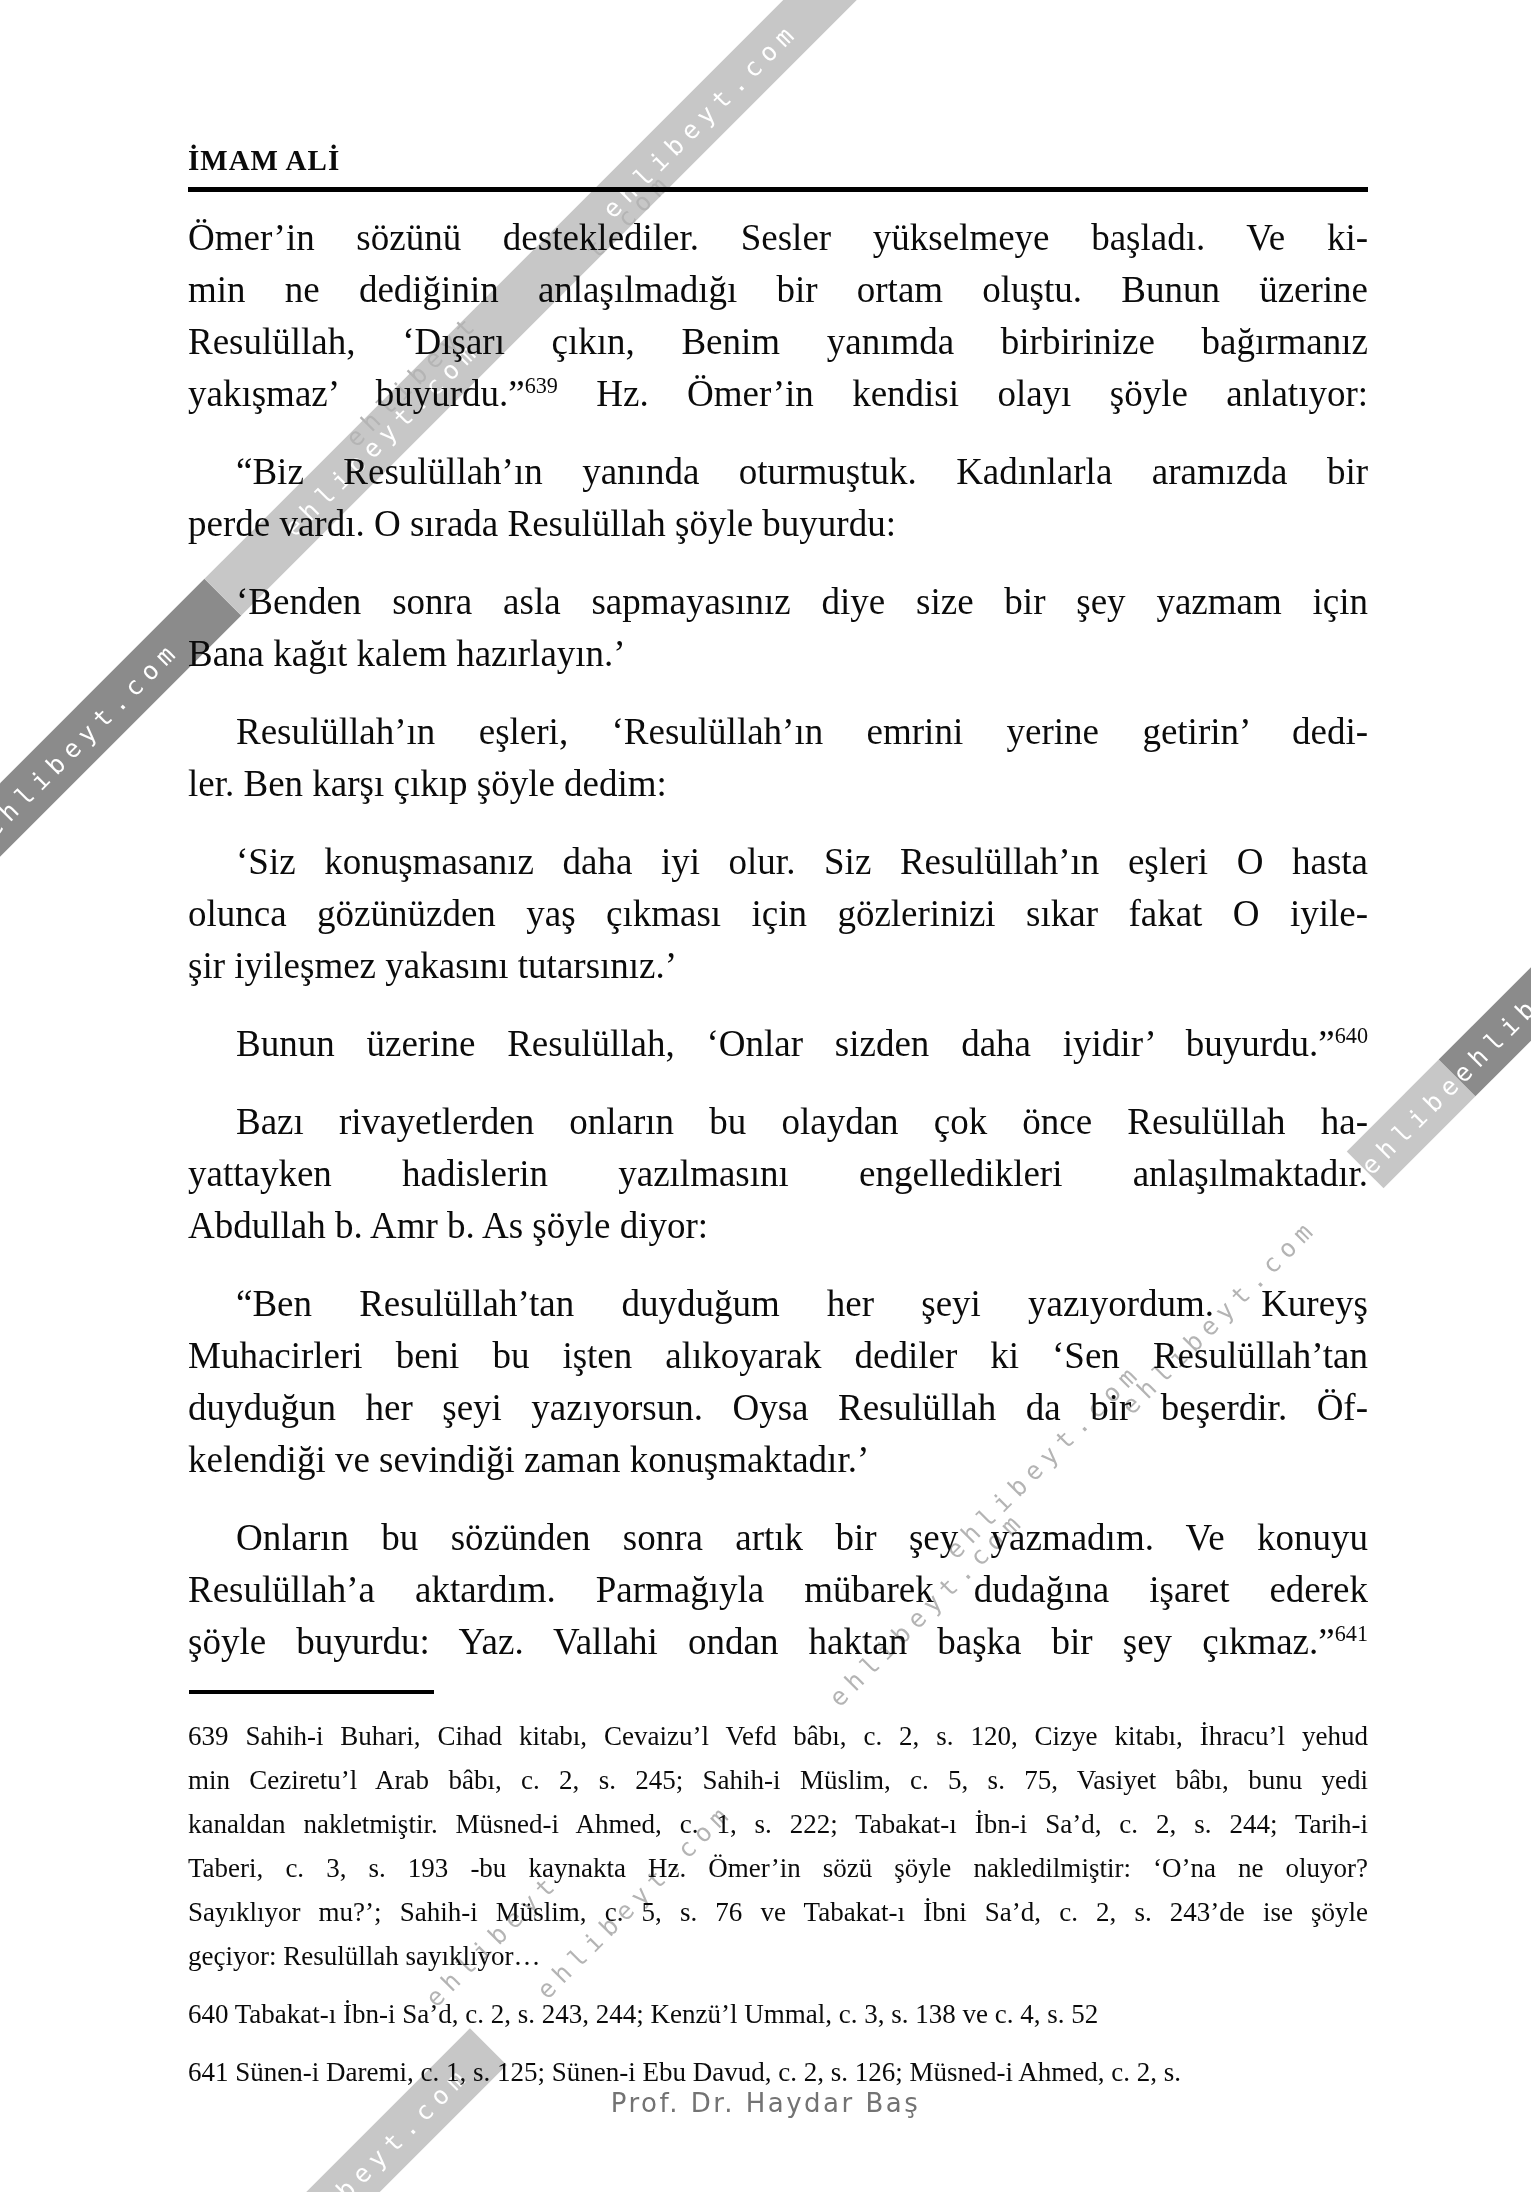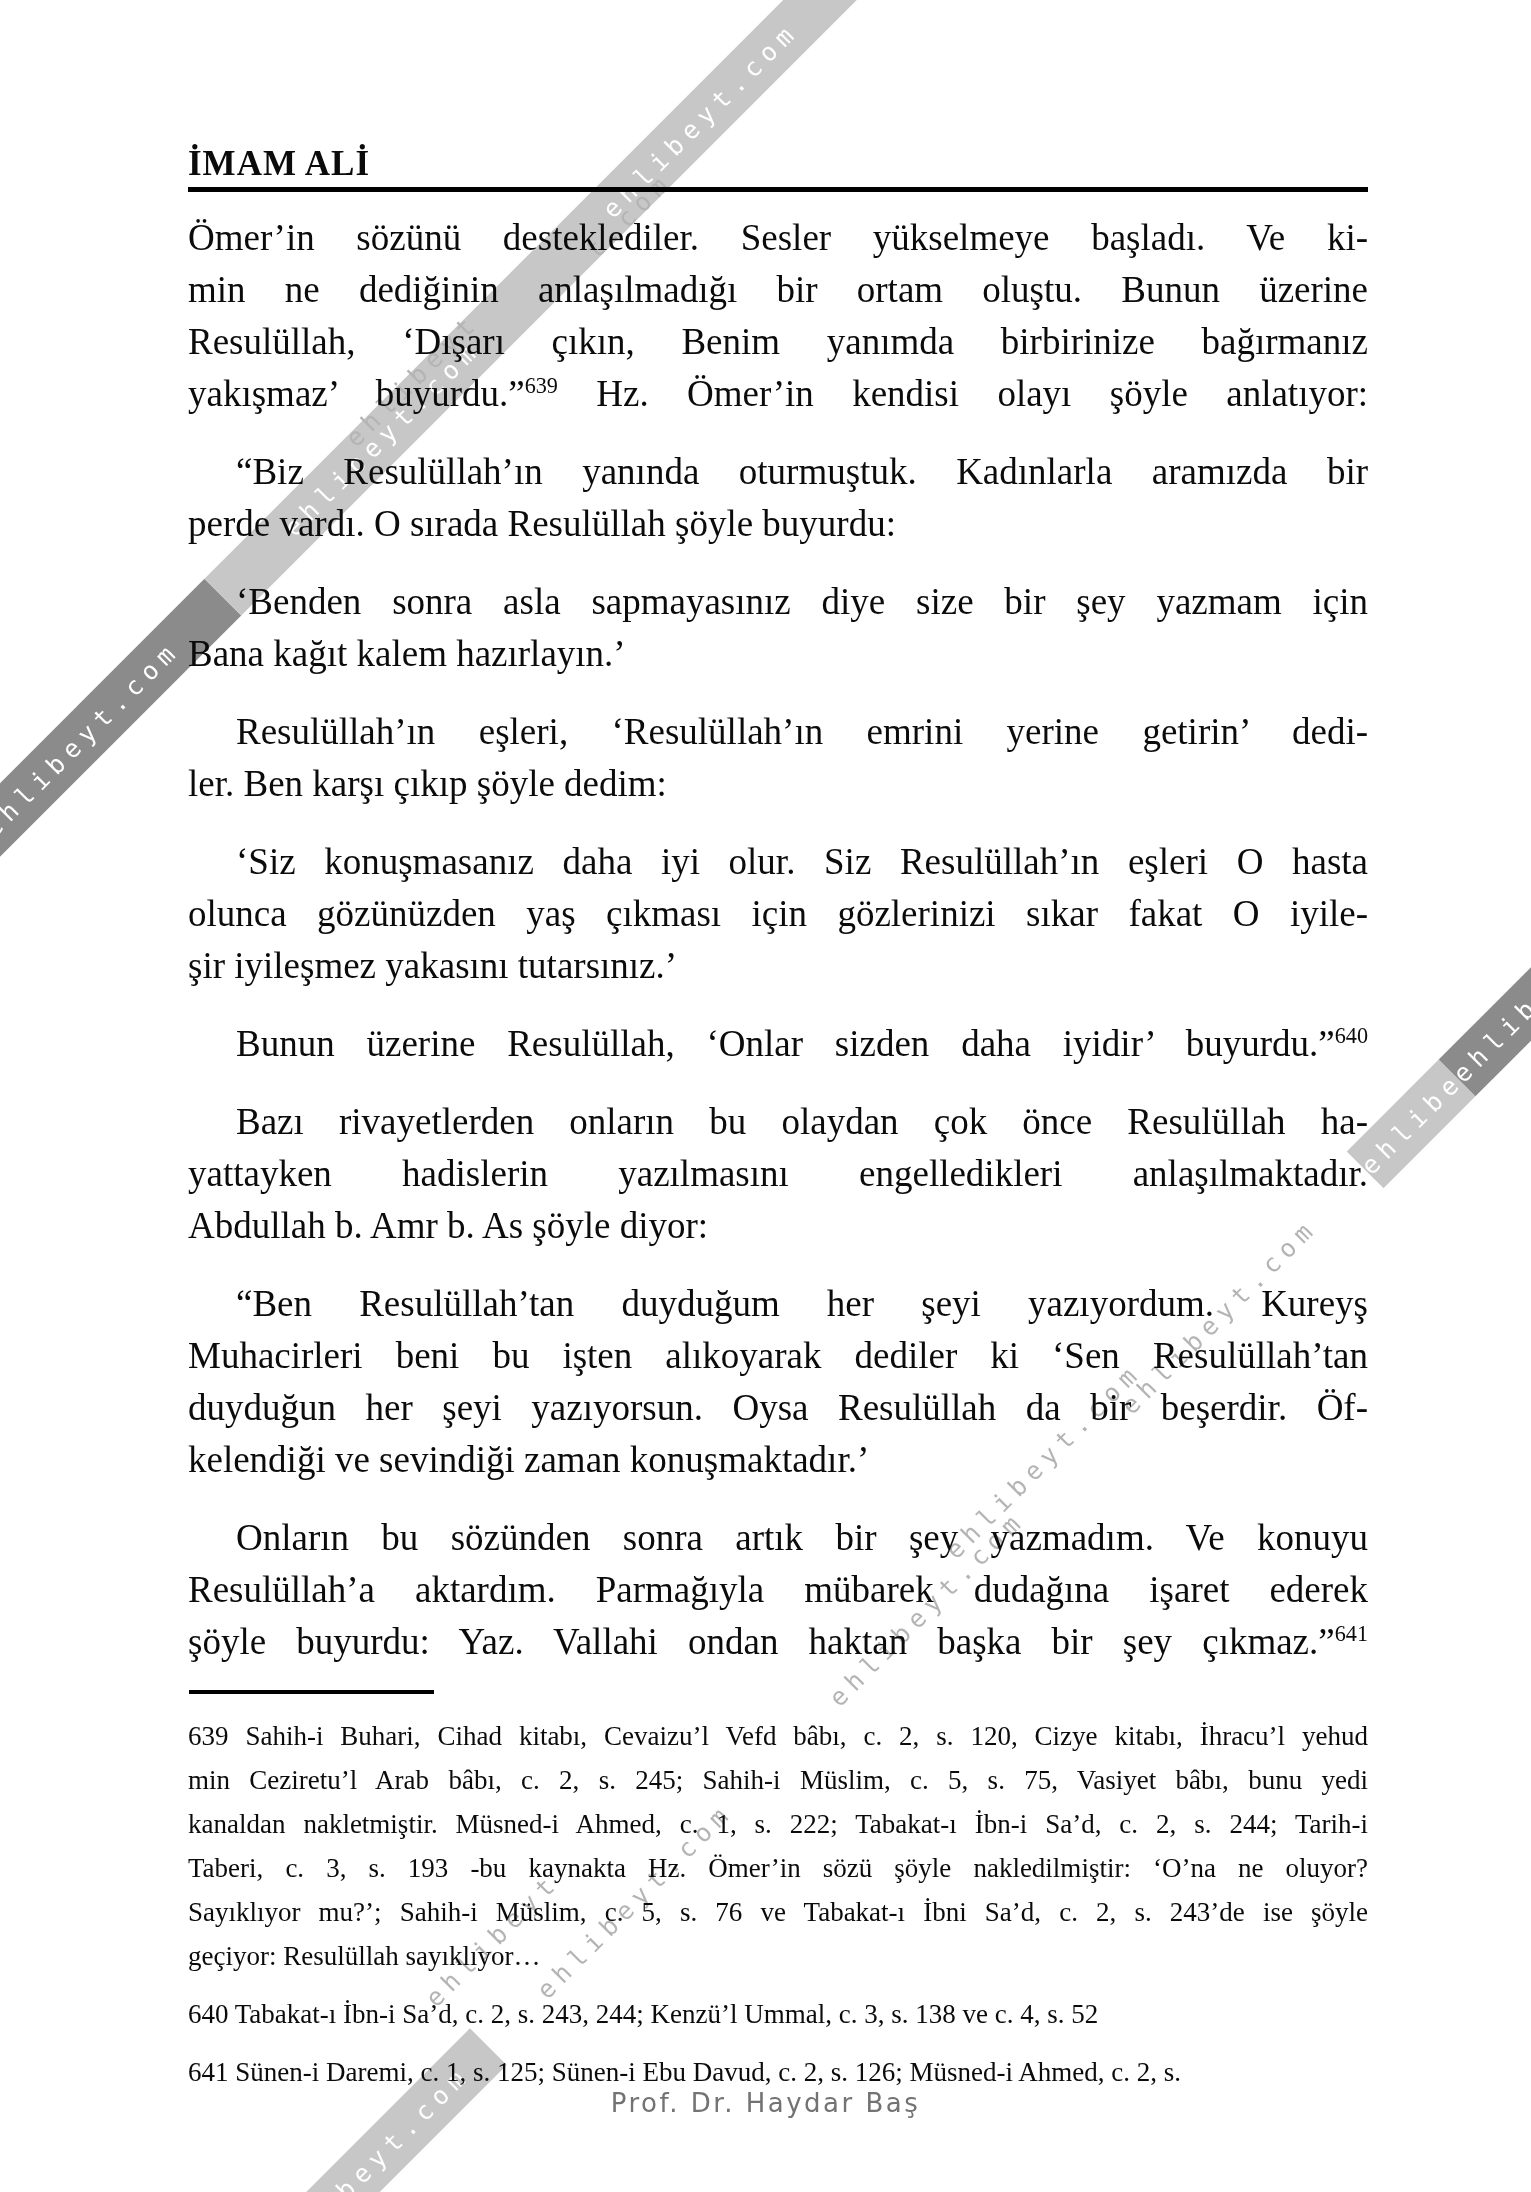--- a/index.html
+++ b/index.html
@@ -34,21 +34,21 @@
     transform:rotate(-45deg);
     transform-origin:0 50%;
     font-family:"DejaVu Sans Mono", monospace;
     font-size:25px;letter-spacing:7px;white-space:nowrap;
     z-index:1;pointer-events:none;
   }
   
   .content{position:absolute;inset:0;z-index:2;}
   .header-title{
     position:absolute;left:188px;top:144px;
-    font-weight:bold;font-size:35px;letter-spacing:1px;
+    font-weight:bold;font-size:29px;letter-spacing:1px;
   }
   .header-rule{
     position:absolute;left:188px;top:187px;width:1180px;height:5px;background:#000;
   }
   .body-block{
     position:absolute;left:188px;top:212px;width:1180px;
     font-size:37px;line-height:52px;
   }
   .body-par{margin:0 0 26px 0;}
   .body-par:last-child{margin-bottom:0;}

